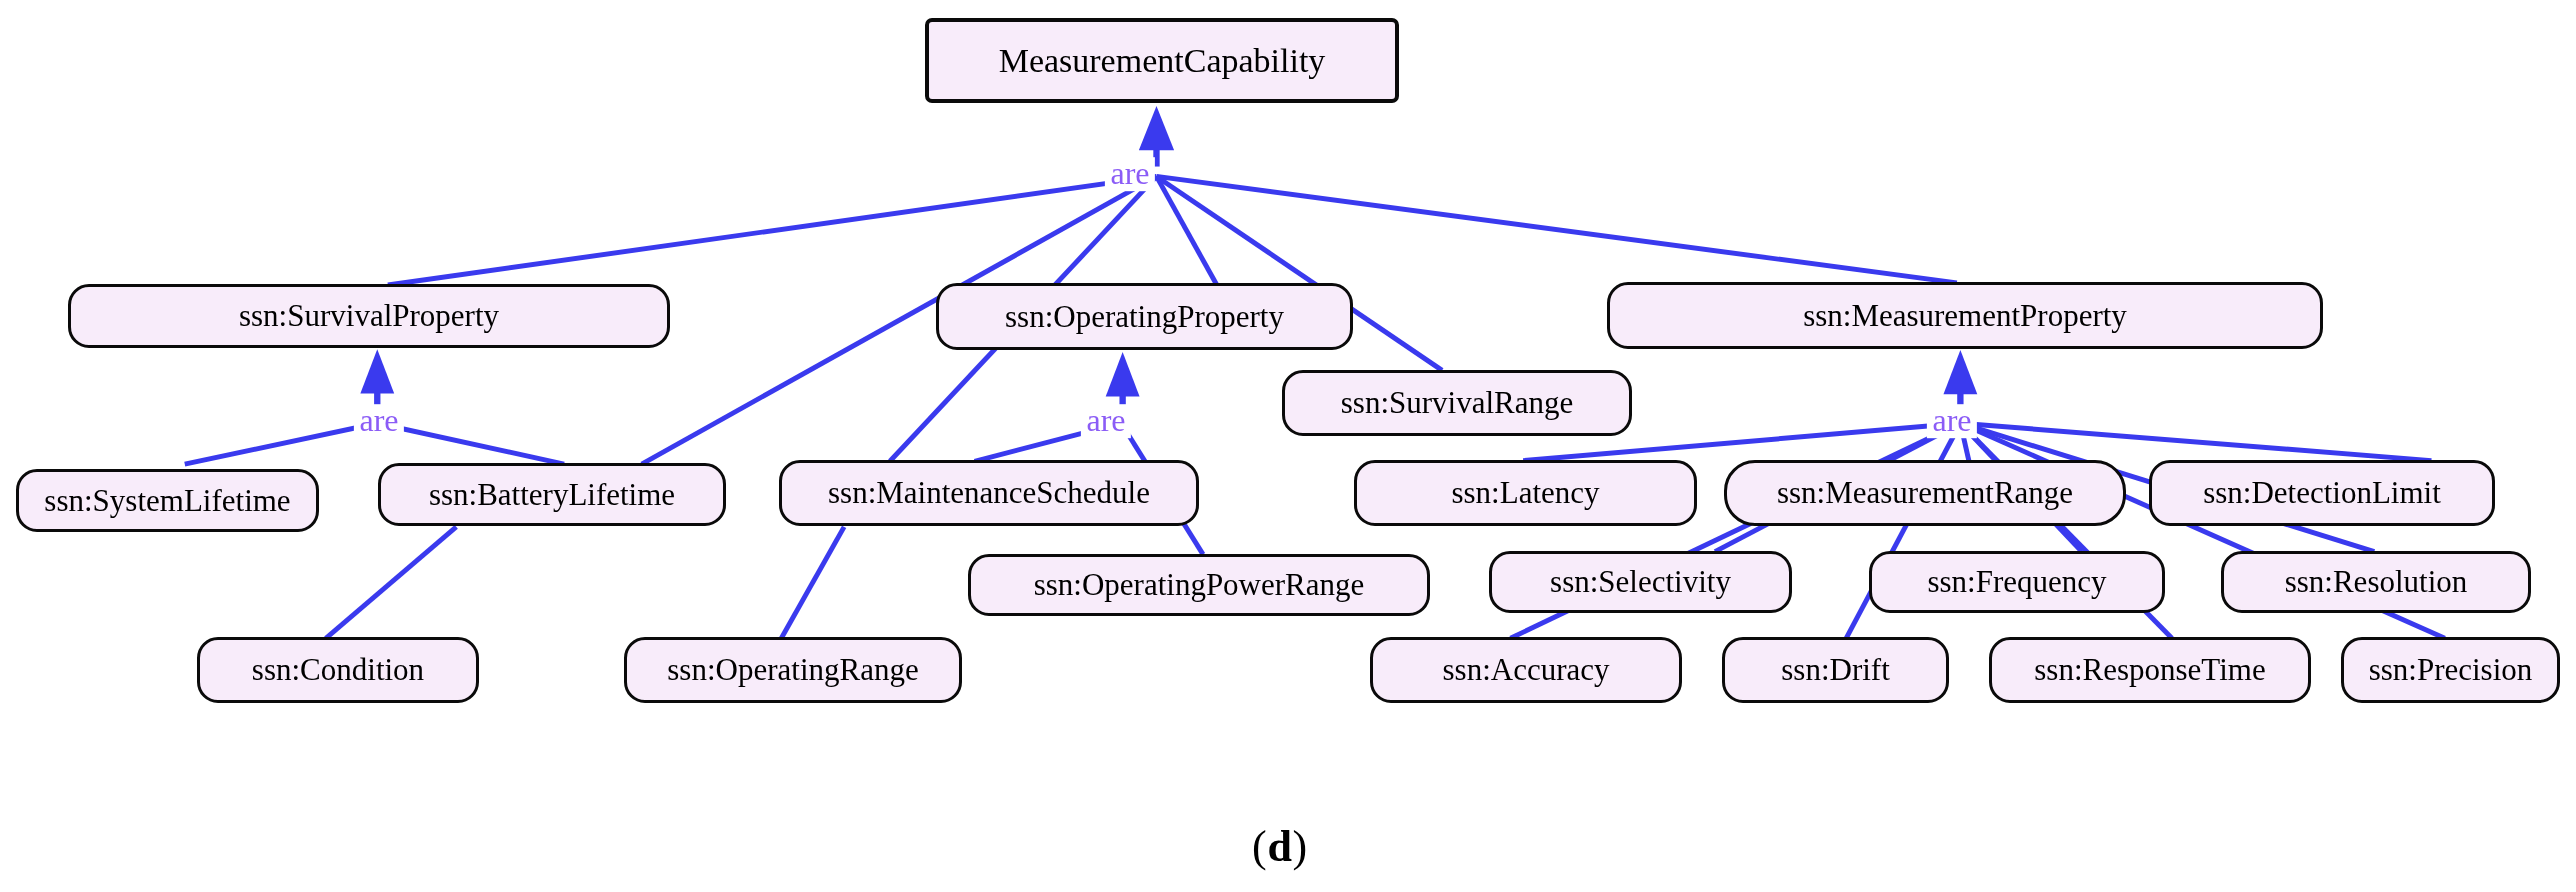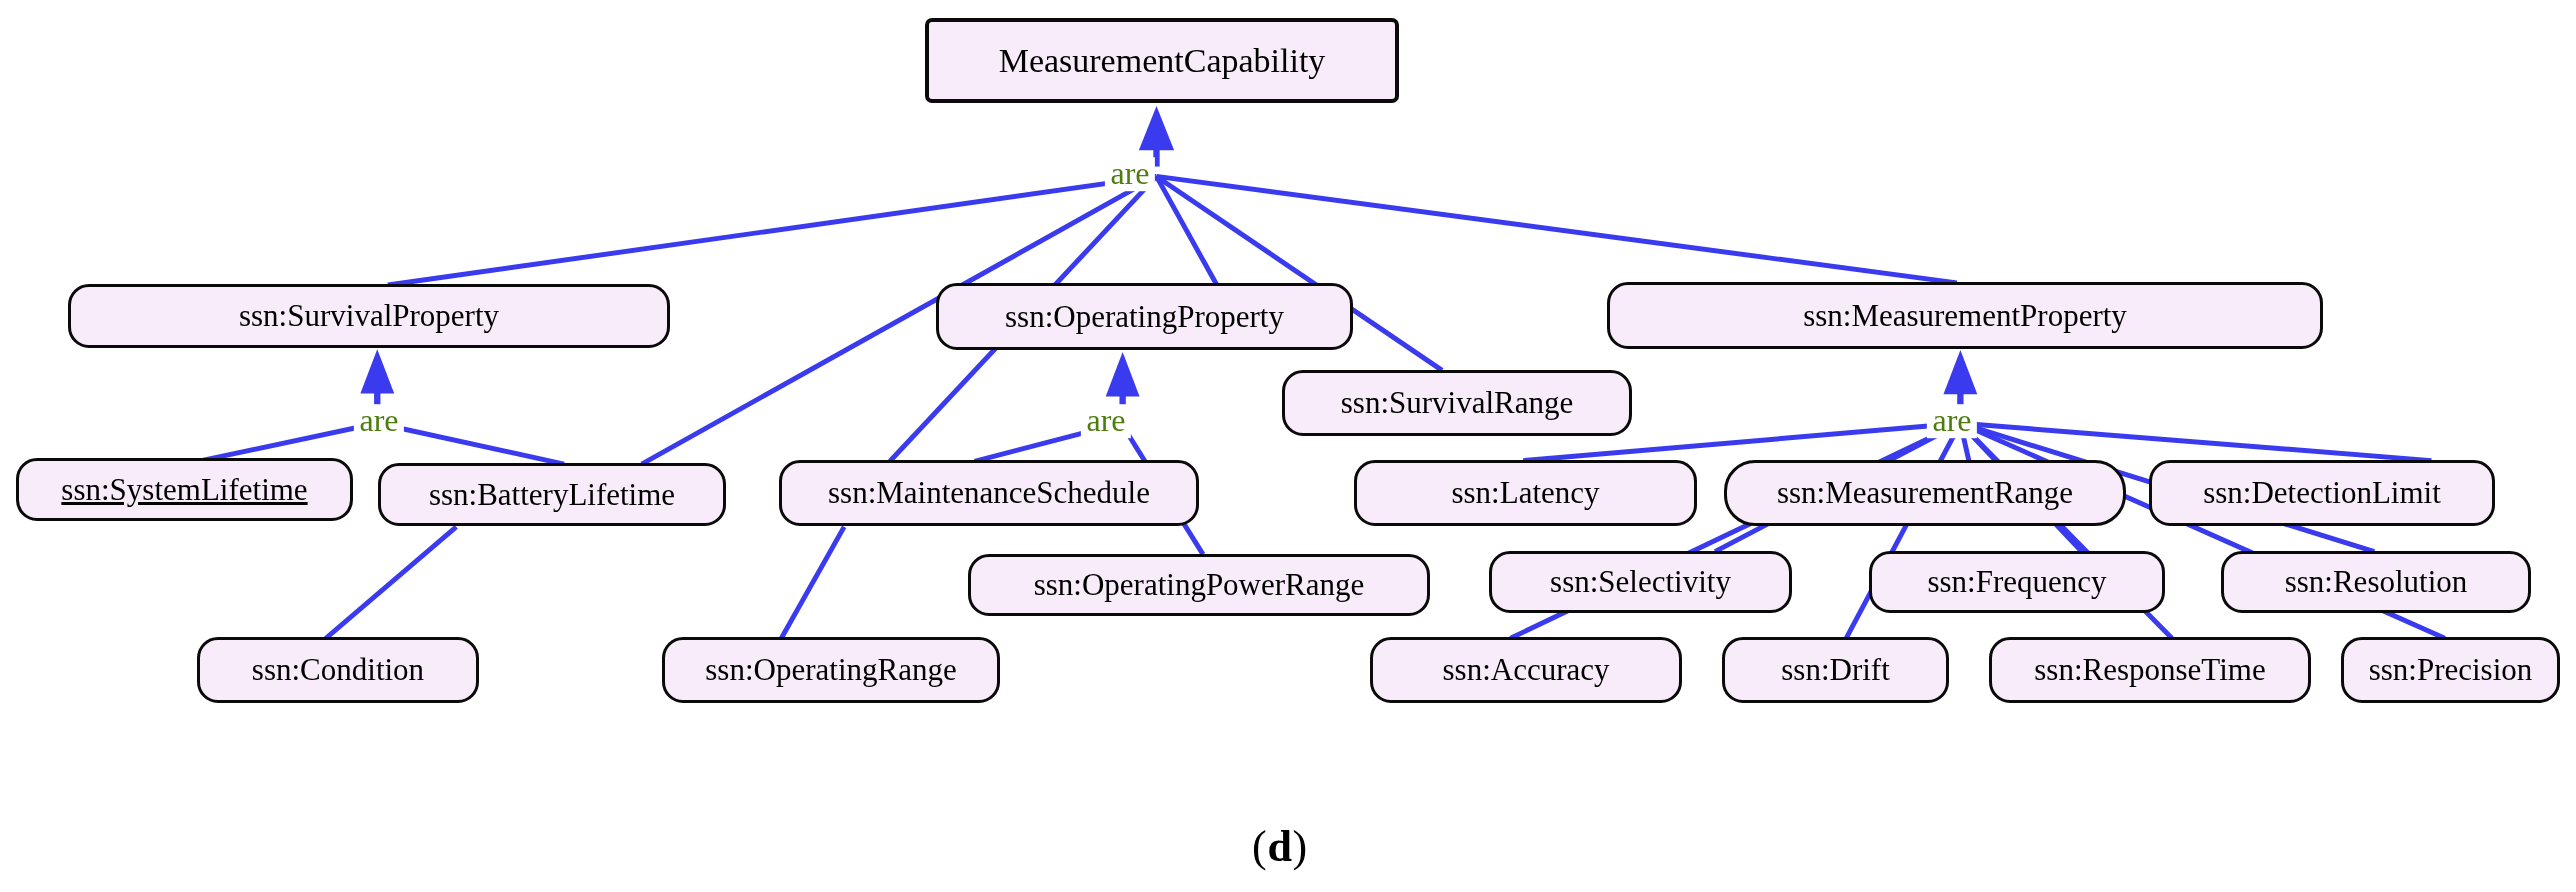--- a/index.html
+++ b/index.html
@@ -25,21 +25,21 @@
     border-radius:21px;
     box-sizing:border-box;
     font-size:31px;color:#000;
     white-space:nowrap;
     text-align:center;
   }
   .node.root{border-width:4.2px;font-size:34px;border-radius:7px;}
   .are-label{
     position:absolute;z-index:3;
     background:#ffffff;
-    font-size:32px;color:#4d7c0f;
+    font-size:32px;color:#8b5cf6;
     padding:0 5.6px;line-height:1.05;
     transform:translate(-50%,-50%);
   }
   .caption{
     position:absolute;z-index:3;
     transform:translate(-50%,-50%);
     font-size:44px;color:#000;
     letter-spacing:0.7px;
   }
   .caption .bold{font-weight:bold;}
@@ -102,21 +102,21 @@
   <div class="node root" style="left:925px;top:18.3px;width:474px;height:85px;">MeasurementCapability</div>
 
   <div class="node" style="left:68px;top:284px;width:602px;height:64px;">ssn:SurvivalProperty</div>
 
   <div class="node" style="left:936px;top:283px;width:417px;height:67px;">ssn:OperatingProperty</div>
 
   <div class="node" style="left:1607px;top:282px;width:716px;height:67px;">ssn:MeasurementProperty</div>
 
   <div class="node" style="left:1282px;top:370px;width:350px;height:66px;">ssn:SurvivalRange</div>
 
-  <div class="node" style="left:16px;top:458px;width:337px;height:63px;text-decoration:underline;">ssn:SystemLifetime</div>
+  <div class="node" style="left:16px;top:469px;width:303px;height:63px;">ssn:SystemLifetime</div>
 
   <div class="node" style="left:378px;top:463px;width:348px;height:63px;">ssn:BatteryLifetime</div>
 
   <div class="node" style="left:779px;top:460px;width:420px;height:66px;text-align:center;">ssn:MaintenanceSchedule</div>
 
   <div class="node" style="left:1354px;top:460px;width:343px;height:66px;">ssn:Latency</div>
 
   <div class="node" style="left:1724px;top:460px;width:402px;height:66px;border-radius:31px;">ssn:MeasurementRange</div>
 
   <div class="node" style="left:2149px;top:460px;width:346px;height:66px;">ssn:DetectionLimit</div>
@@ -124,21 +124,21 @@
   <div class="node" style="left:968px;top:554px;width:462px;height:62px;">ssn:OperatingPowerRange</div>
 
   <div class="node" style="left:1489px;top:551px;width:303px;height:62px;">ssn:Selectivity</div>
 
   <div class="node" style="left:1869px;top:551px;width:296px;height:62px;">ssn:Frequency</div>
 
   <div class="node" style="left:197px;top:637px;width:282px;height:66px;">ssn:Condition</div>
 
   <div class="node" style="left:2221px;top:551px;width:310px;height:62px;">ssn:Resolution</div>
 
-  <div class="node" style="left:662px;top:637px;width:338px;height:66px;">ssn:OperatingRange</div>
+  <div class="node" style="left:624px;top:637px;width:338px;height:66px;">ssn:OperatingRange</div>
 
   <div class="node" style="left:1370px;top:637px;width:312px;height:66px;">ssn:Accuracy</div>
 
   <div class="node" style="left:1722px;top:637px;width:227px;height:66px;">ssn:Drift</div>
 
   <div class="node" style="left:1989px;top:637px;width:322px;height:66px;">ssn:ResponseTime</div>
 
   <div class="node" style="left:2341px;top:637px;width:219px;height:66px;">ssn:Precision</div>
 
   <div class="are-label" style="left:1130px;top:174px;">are</div>

